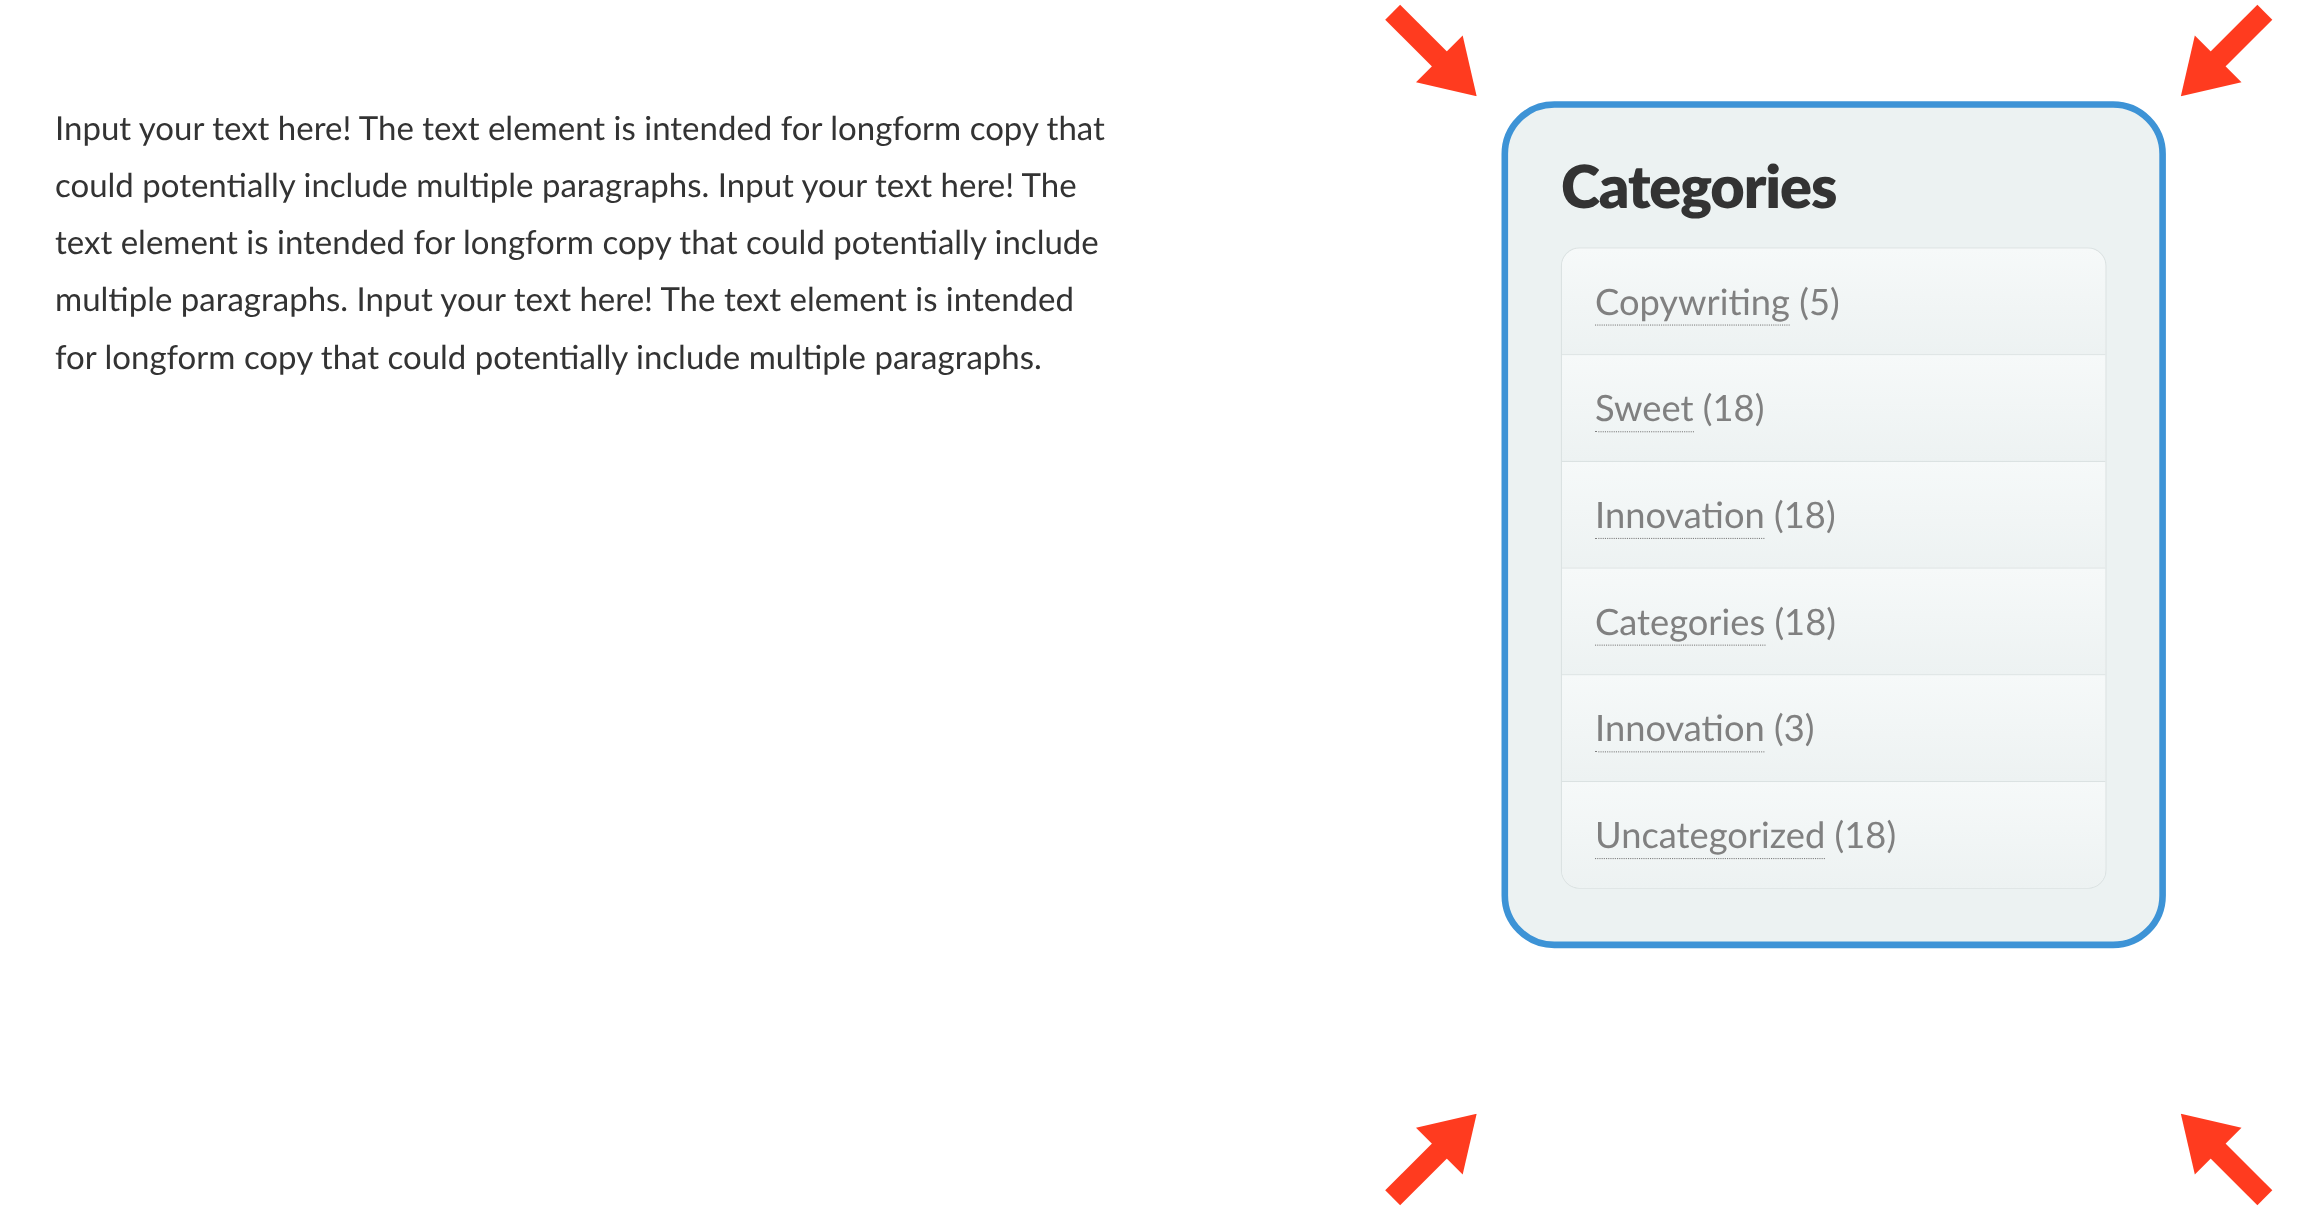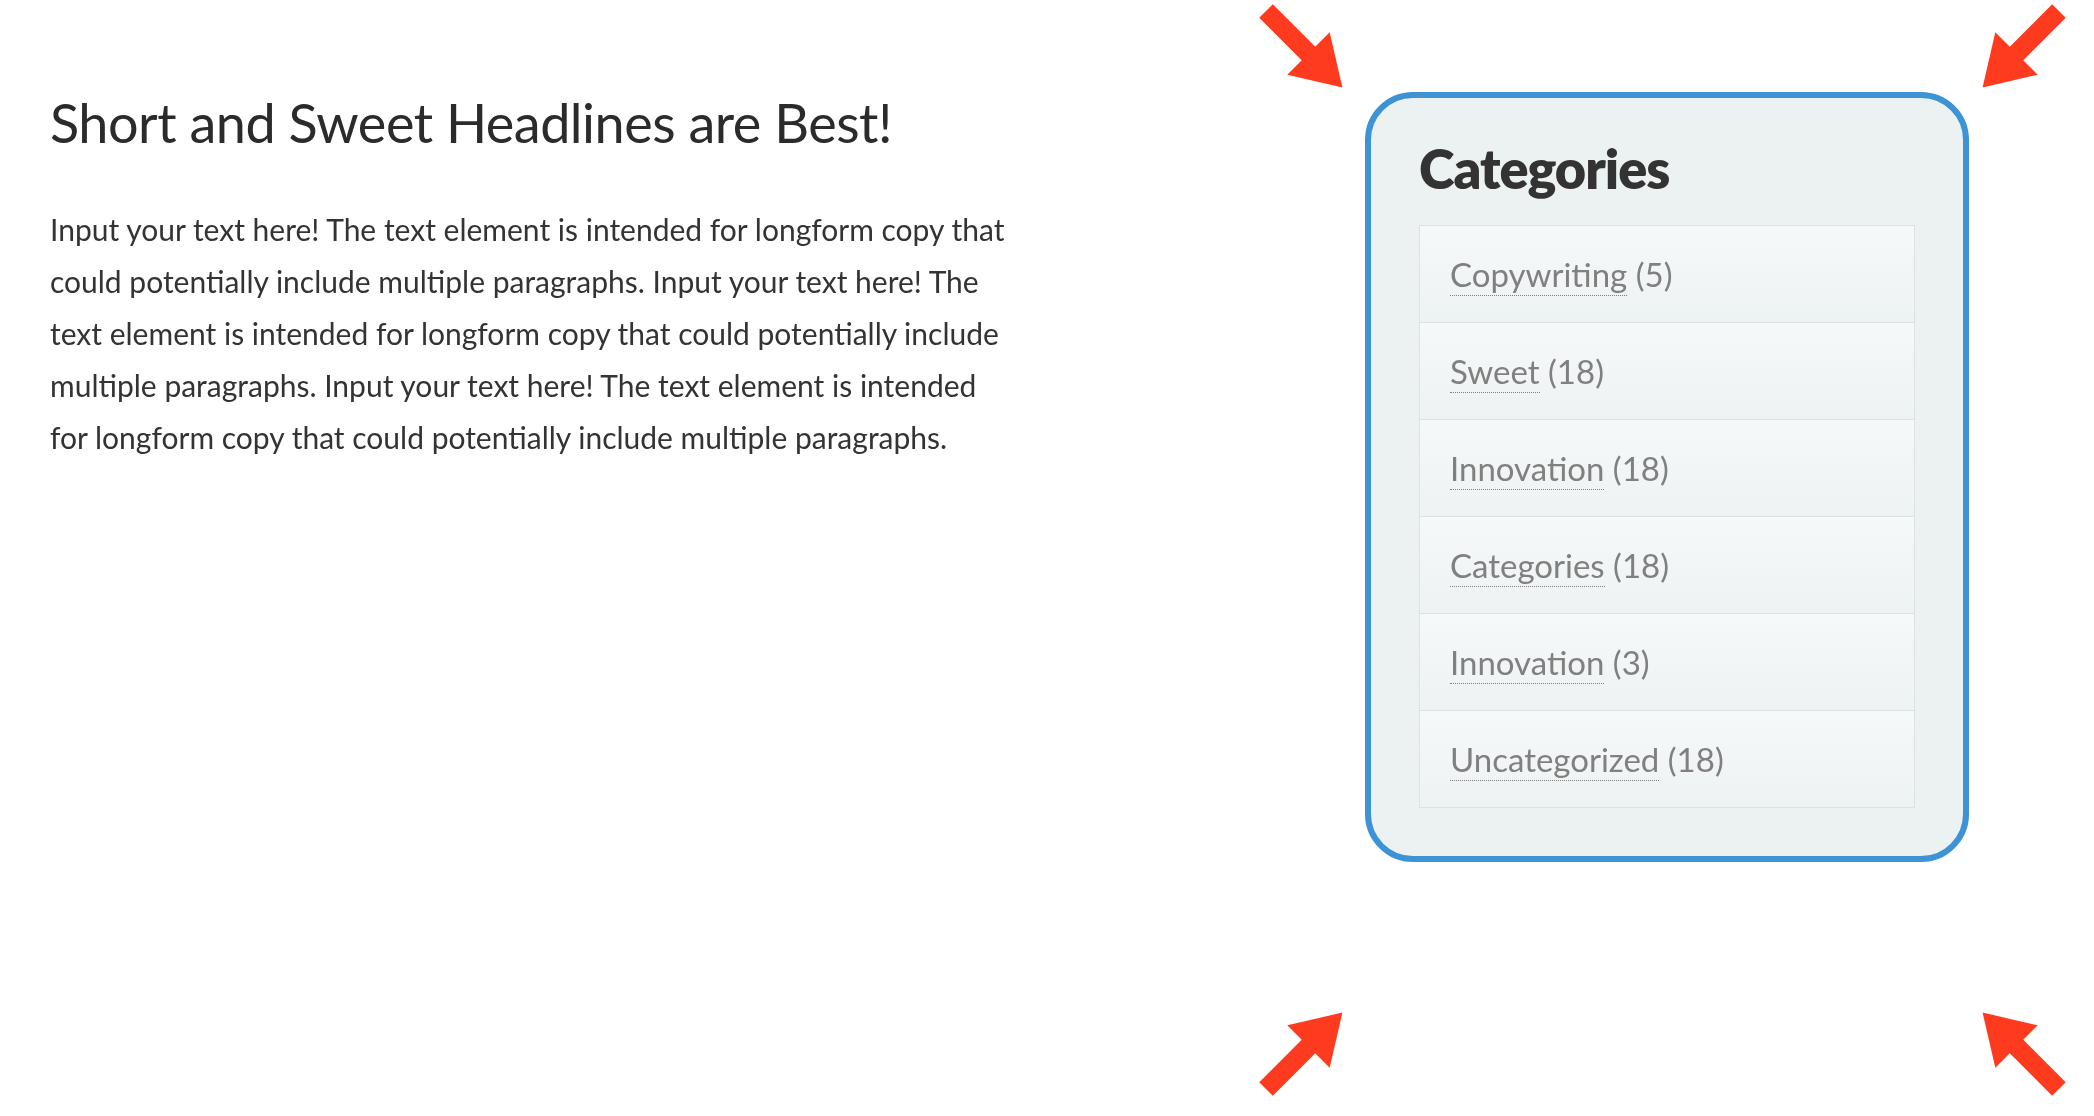--- a/index.html
+++ b/index.html
@@ -45,21 +45,21 @@
     }
     .categories-title {
       font-size: 54px;
       font-weight: 800;
       color: #333333;
       letter-spacing: -1px;
       margin-bottom: 24px;
     }
     .categories-list {
       border: 1px solid #dbe2e2;
-      border-radius: 0;
+      border-radius: 17px;
       overflow: hidden;
       background: #f4f8f8;
     }
     .category-item {
       padding: 28px 30px;
       border-bottom: 1px solid #dbe2e2;
       font-size: 33px;
       color: #808080;
       cursor: pointer;
       background: linear-gradient(to bottom, #f6f9f9, #edf2f2);
@@ -81,21 +81,20 @@
     .arrow svg { width: 100%; height: 100%; }
     .arrow-tl { left: 1240px; top: -15px; transform: rotate(45deg); }
     .arrow-tr { left: 1965px; top: -15px; transform: rotate(135deg); }
     .arrow-bl { left: 1240px; top: 995px; transform: rotate(-45deg); }
     .arrow-br { left: 1965px; top: 995px; transform: rotate(-135deg); }
   </style>
 </head>
 <body>
 
 <div class="content-area">
-  <h1 class="headline">Short and Sweet Headlines are Best!</h1>
   <p class="body-text">Input your text here! The text element is intended for longform copy that could potentially include multiple paragraphs. Input your text here! The text element is intended for longform copy that could potentially include multiple paragraphs. Input your text here! The text element is intended for longform copy that could potentially include multiple paragraphs.</p>
 </div>
 
 <div class="sidebar-wrapper">
   <div class="categories-box">
     <h2 class="categories-title">Categories</h2>
     <ul class="categories-list">
       <li class="category-item">
         <span class="category-name">Copywriting</span>
         <span class="category-count">(5)</span>

